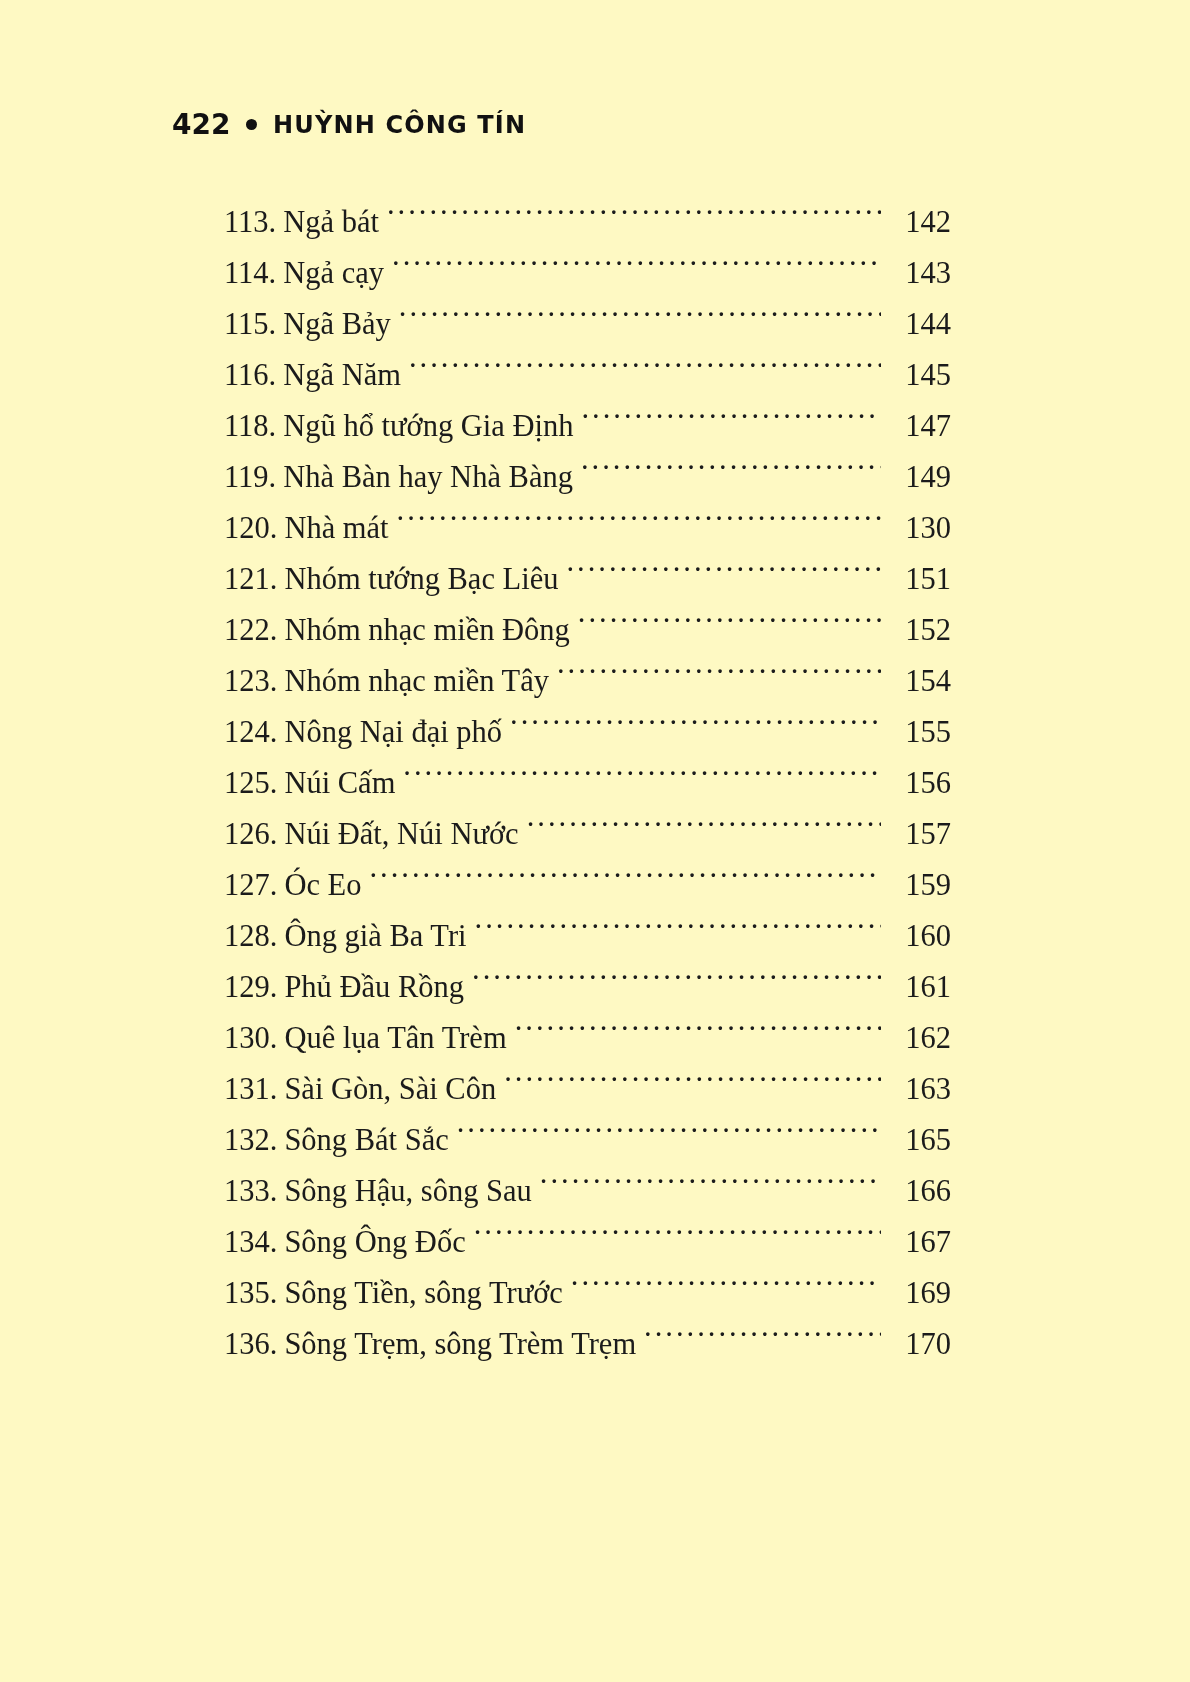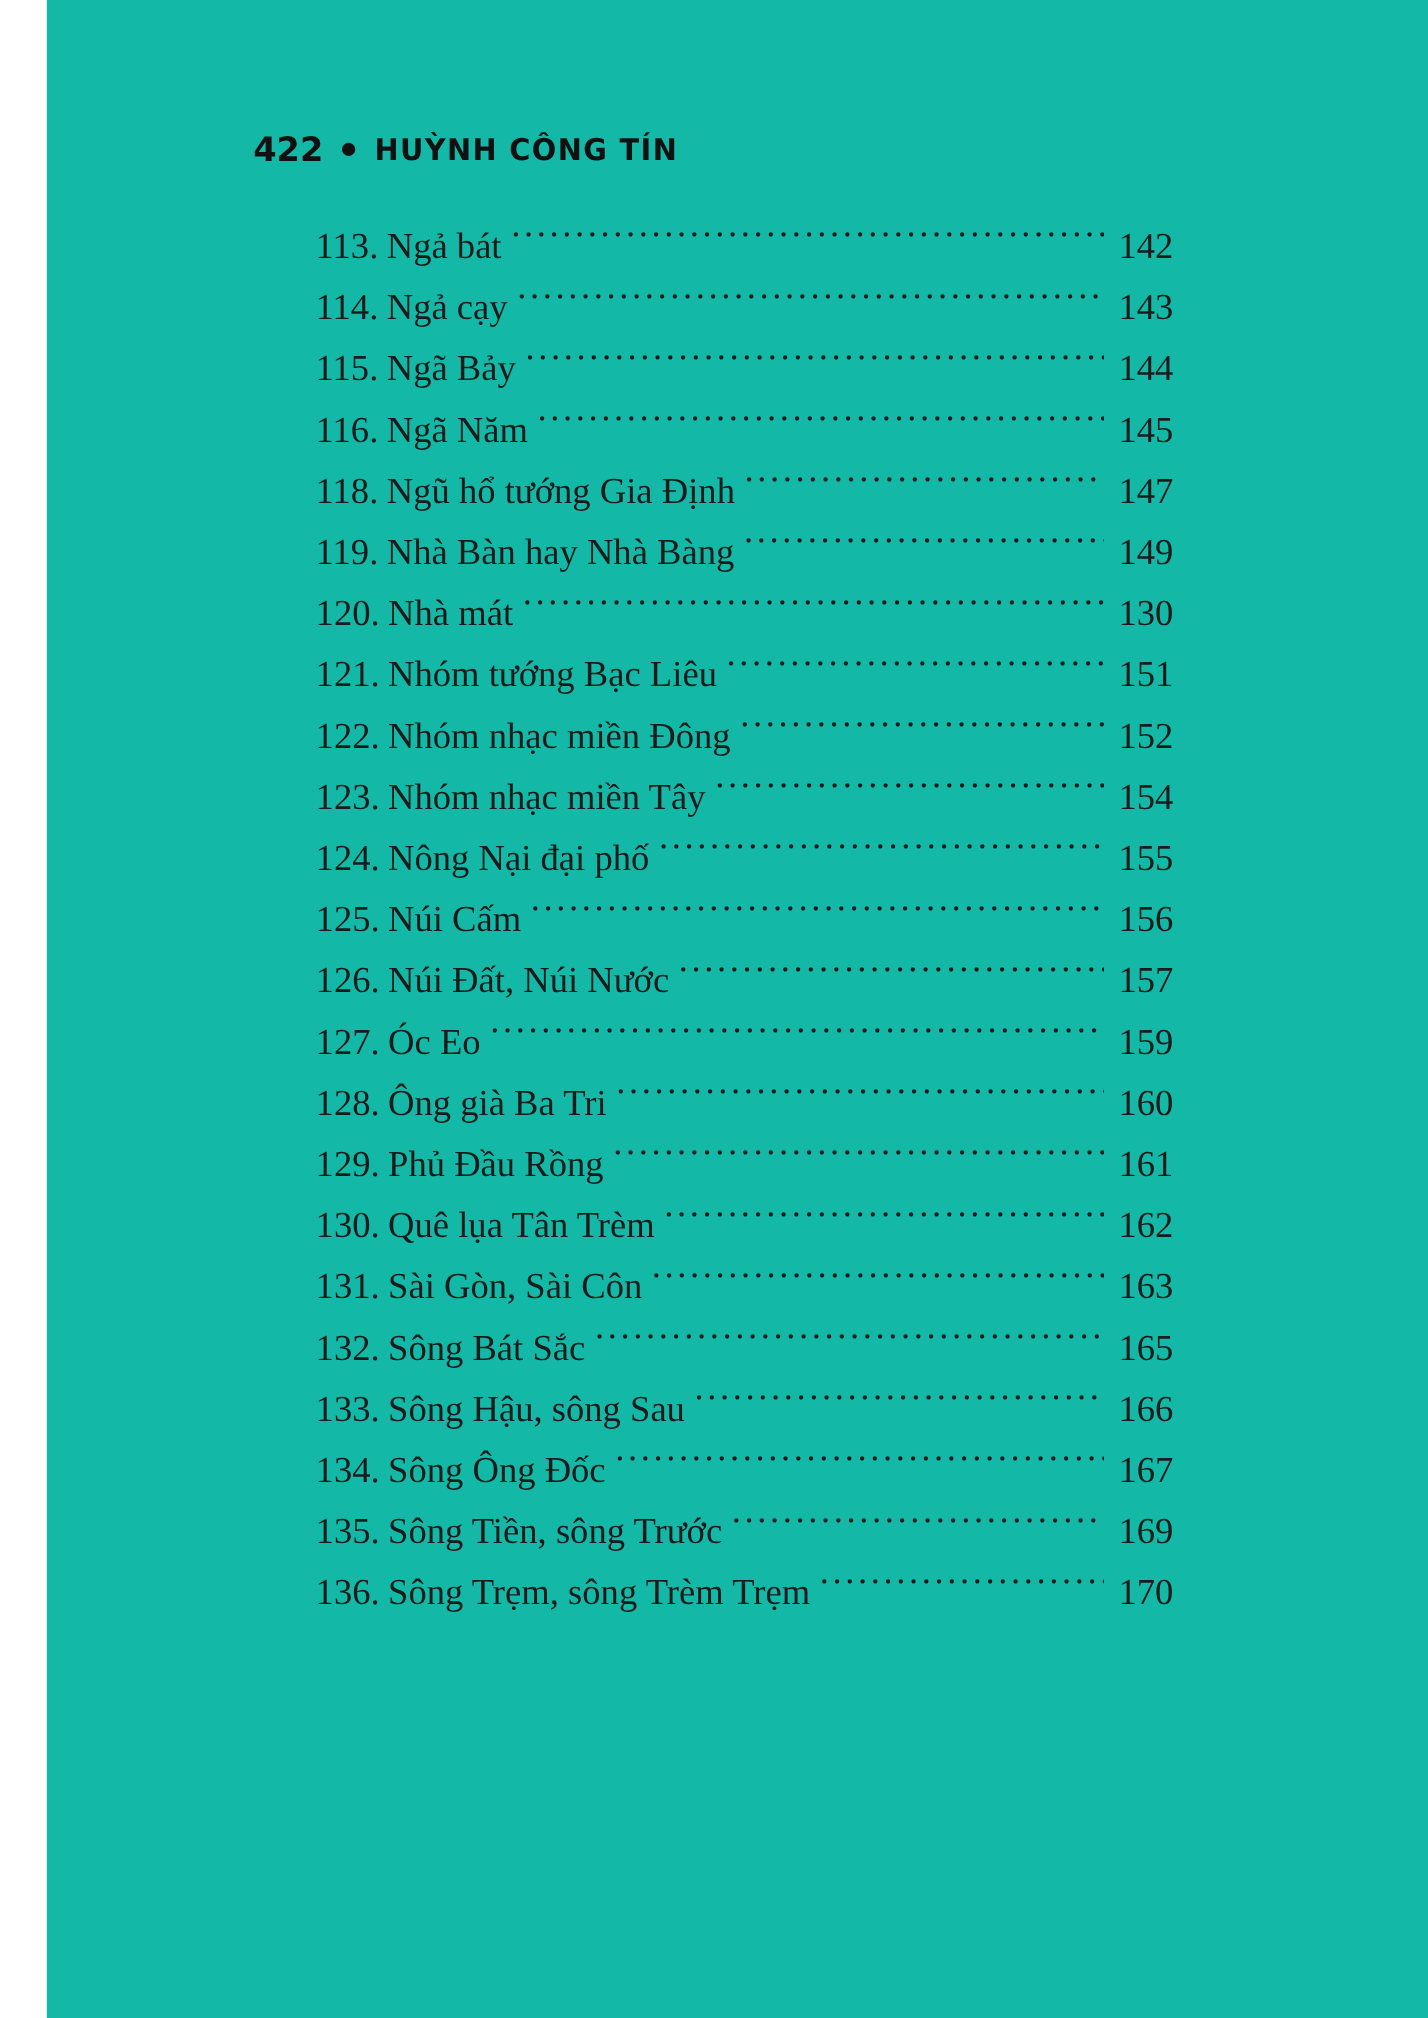--- a/index.html
+++ b/index.html
@@ -12,22 +12,21 @@
     height: 1682px;
     position: relative;
     font-family: "Liberation Serif", serif;
     color: #1a1a1a;
     overflow: hidden;
   }
 
   .page {
     position: absolute;
     inset: 0;
-    background: #14b8a6;
-    margin-left: 39px;
+    background: #fef9c3;
   }
 
   
   .running-head {
     position: absolute;
     top: 108px;
     left: 172px;
     display: flex;
     align-items: center;
     gap: 14px;
@@ -54,21 +53,21 @@
   .running-head .author {
     font-size: 25px;
     letter-spacing: 1.2px;
     transform: scaleX(0.96);
     transform-origin: left center;
   }
 
   
   .toc {
     position: absolute;
-    top: 180px;
+    top: 197px;
     left: 224px;
     width: 727px;
   }
 
   .toc-row {
     display: flex;
     align-items: baseline;
     width: 100%;
     height: 51px;
     font-size: 30.5px;
@@ -101,21 +100,21 @@
     bottom: 0.07em;
     letter-spacing: 3.0px;
     font-size: 30.5px;
     color: #1b1b1b;
     white-space: nowrap;
   }
 
   .toc-page {
     flex: 0 0 auto;
     padding-left: 10px;
-    text-align: left;
+    text-align: right;
     min-width: 58px;
   }
 </style>
 </head>
 <body>
 
 <div class="page">
 
   <div class="running-head">
     <span class="folio">422</span>

